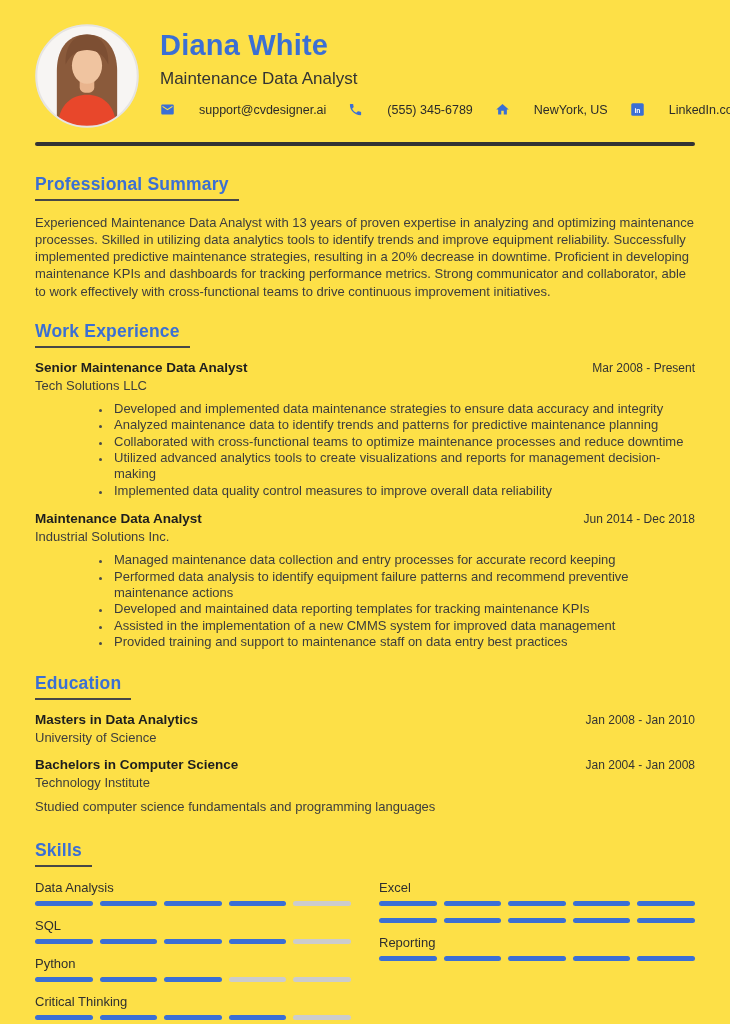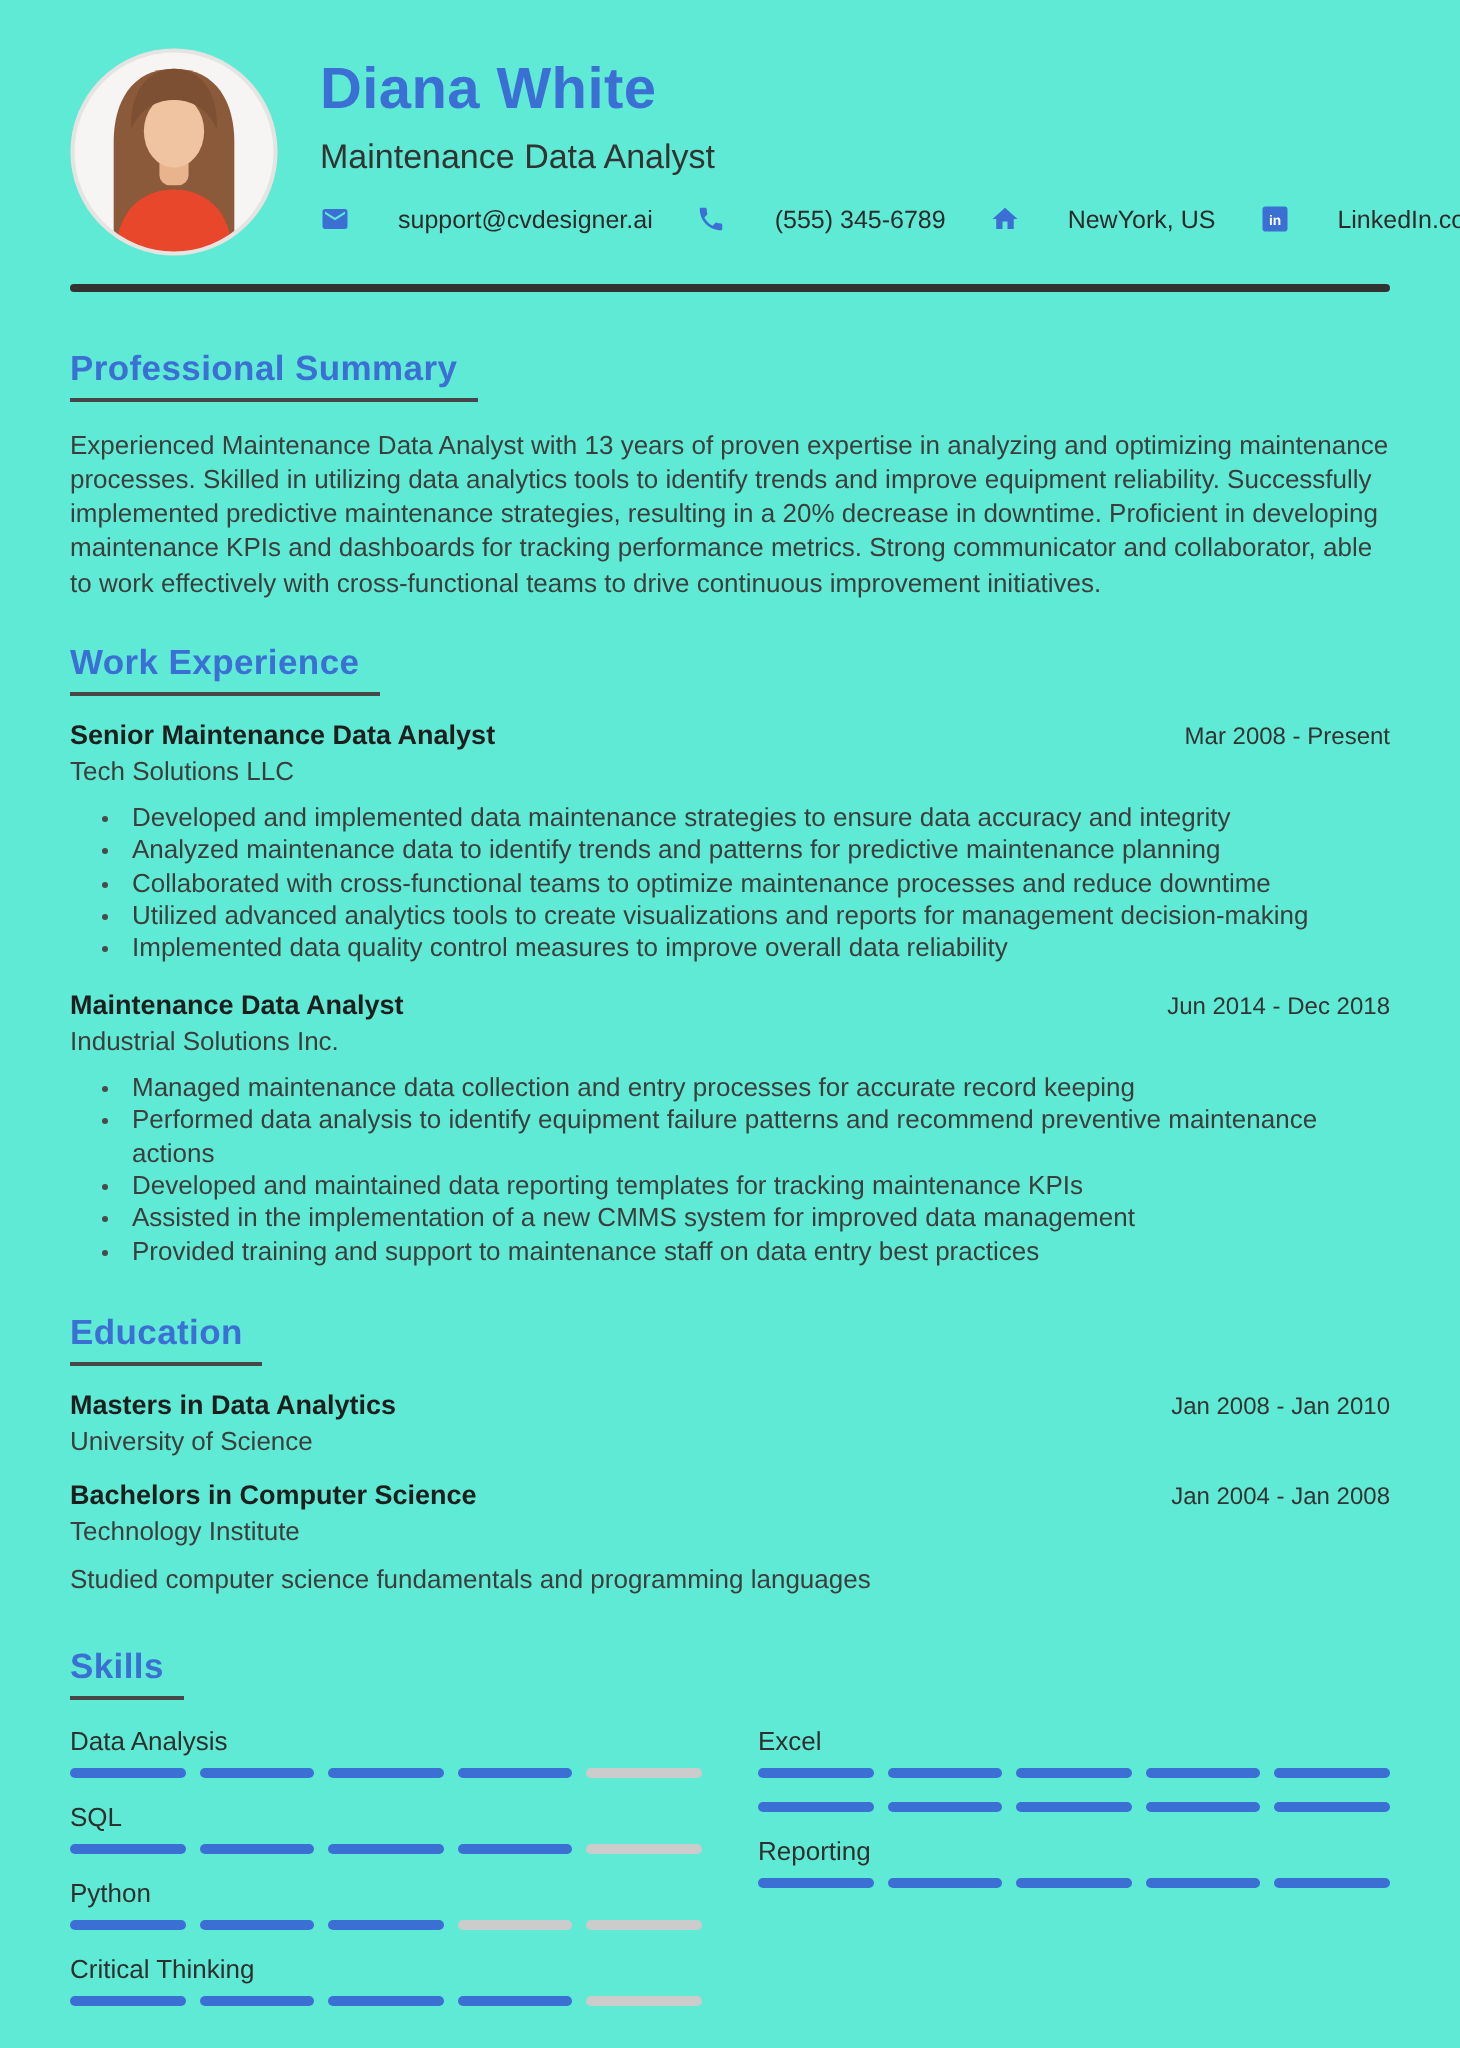--- a/index.html
+++ b/index.html
@@ -1,18 +1,18 @@
 <!DOCTYPE html>
 <html><head>
 <meta charset="utf-8">
 <style>
   * { box-sizing: border-box; }
   html, body { margin: 0; padding: 0; background: #ffffff; }
   .page {
-    width: 730px; height: 1024px; overflow: hidden; background: #5eead4;
+    width: 730px; height: 1024px; overflow: hidden; background: #fde047;
     font-family: "Liberation Sans", sans-serif; color: #3d3d3d; position: relative;
   }
   
   .header { display: flex; align-items: flex-start; padding: 24px 35px 0 35px; gap: 21px; }
   .avatar { width: 104px; height: 104px; flex: none; }
   .avatar svg { width: 100%; height: 100%; display: block; }
   .header-text { padding-top: 6px; }
   .name { margin: 0; font-size: 29px; line-height: 1.1; font-weight: bold; color: #3b6fd4; letter-spacing: 0.2px; }
   .subtitle { font-size: 17px; color: #333333; margin-top: 7px; }
   .contacts { display: flex; align-items: center; gap: 22px; margin-top: 13px; font-size: 12.5px; color: #2b2b2b; white-space: nowrap; }
@@ -28,21 +28,21 @@
   }
   .sec-summary { margin-top: 28px; }
   .summary-text { font-size: 13px; line-height: 1.32; margin: 13px 0 0 0; color: #3d3d3d; }
   .sec-experience { margin-top: 21px; }
   .job { margin-top: 12px; }
   .row-head { display: flex; justify-content: space-between; align-items: baseline; }
   .job-title { font-size: 13.5px; font-weight: bold; color: #1e1e1e; }
   .date { font-size: 12px; color: #333333; flex: none; }
   .company { font-size: 13px; color: #3d3d3d; margin-top: 3px; }
   ul.bullets { margin: 8px 0 0 0; padding-left: 29px; font-size: 13px; line-height: 16.4px; color: #3d3d3d; }
-  ul.bullets li { padding-left: 2px; }
+  ul.bullets li { padding-left: 2px; margin-left: 48px; }
   ul.bullets li::marker { color: #4a4a4a; font-size: 11px; }
   .sec-education { margin-top: 22px; }
   .edu { margin-top: 12px; }
   .edu-desc { font-size: 13px; margin-top: 9px; color: #3d3d3d; }
   .sec-skills { margin-top: 26px; }
   .skills-grid { display: grid; grid-template-columns: 1fr 1fr; column-gap: 28px; margin-top: 1px; }
   .skill { margin-top: 12px; }
   .skill-label { font-size: 13px; color: #2f2f2f; }
   .skill-bar { display: flex; gap: 7px; margin-top: 6px; }
   .seg { flex: 1; height: 5px; border-radius: 3px; }

